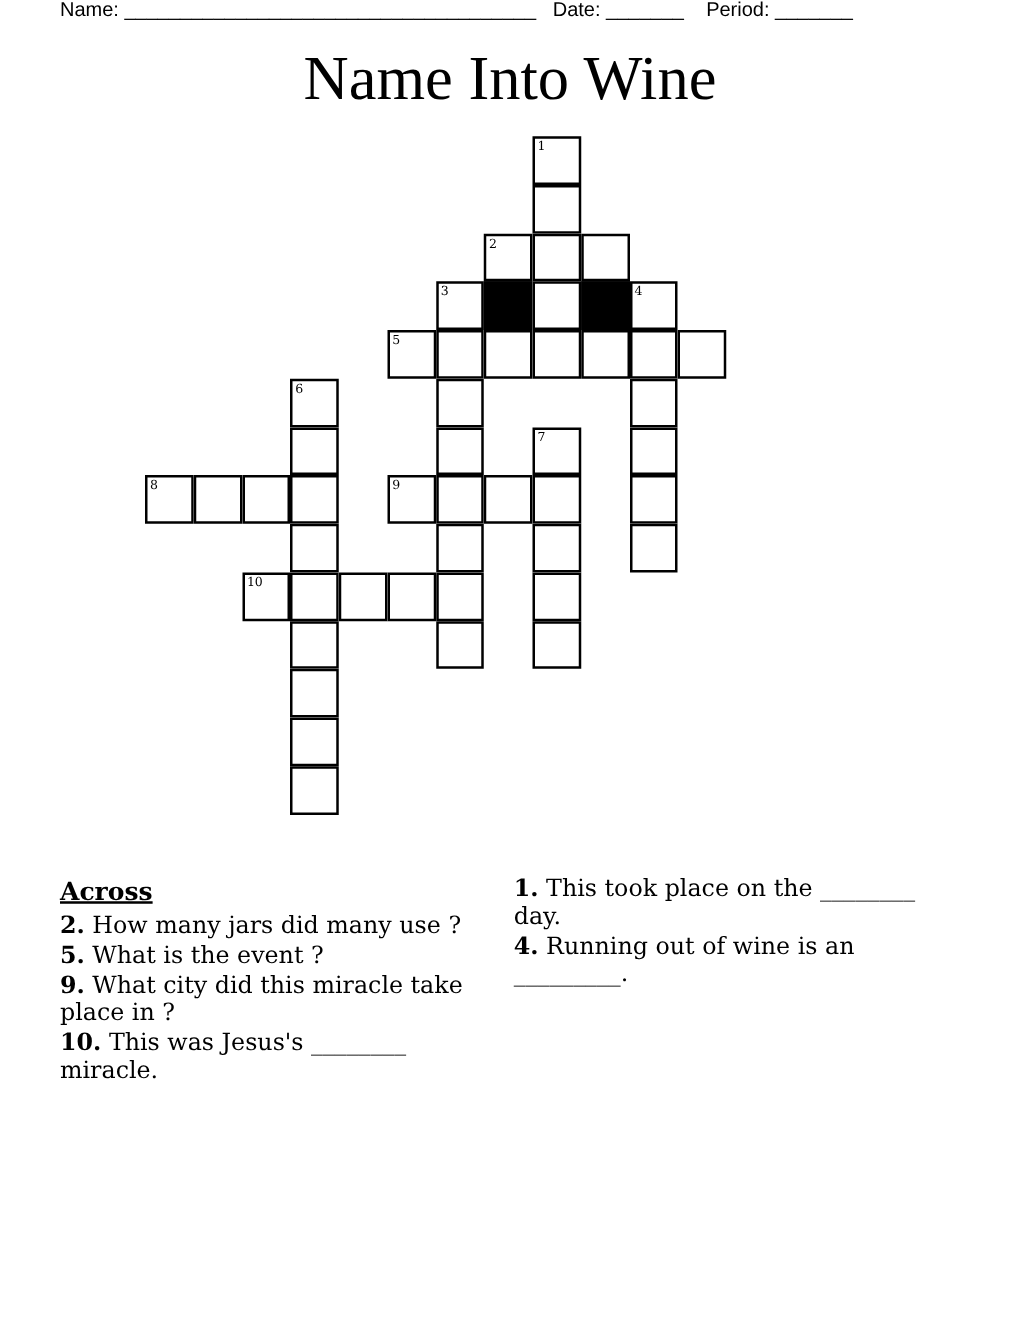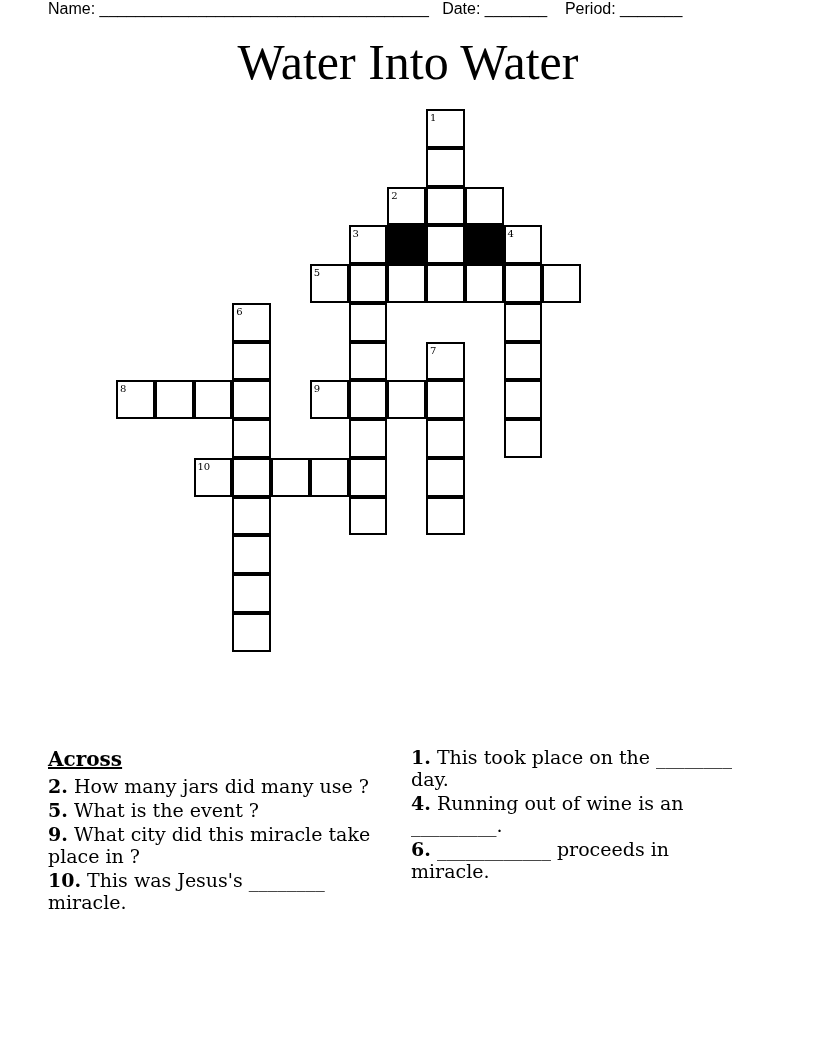--- a/index.html
+++ b/index.html
@@ -4,33 +4,33 @@
 <style>
   html, body { margin: 0; padding: 0; background: #ffffff; }
   body { width: 816px; height: 1056px; position: relative; overflow: hidden; color: #000; }
   .header { position: absolute; top: 0; left: 48px; font-family: "Liberation Sans", sans-serif; font-size: 16px; line-height: 18px; white-space: pre; }
   .header span { display: inline-block; }
   .title { position: absolute; top: 32px; left: 0; width: 816px; text-align: center; font-family: "Liberation Serif", serif; font-size: 50px; line-height: 60px; }
   .grid { position: absolute; left: 0; top: 0; width: 816px; height: 680px; }
   .cell { position: absolute; width: 38.75px; height: 38.75px; box-sizing: border-box; border: 2px solid #000; background: #fff; margin-left: -1px; margin-top: -1px; }
   .cell.black { background: #000; }
   .cell .num { position: absolute; top: 1px; left: 2px; font-family: "DejaVu Serif", serif; font-size: 10px; line-height: 11px; }
-  .clues { position: absolute; top: 700px; font-family: "DejaVu Serif", serif; font-size: 19px; line-height: 22px; margin-top: 46px; }
+  .clues { position: absolute; top: 700px; font-family: "DejaVu Serif", serif; font-size: 19px; line-height: 22px; }
   .clues.across { left: 48px; width: 330px; }
   .clues.down { left: 411px; width: 340px; }
   .clues h3 { margin: 0 0 3px 0; font-size: 20px; font-weight: bold; text-decoration: underline; line-height: 26px; }
   .clue { margin: 0 0 2px 0; }
   .clue b { font-weight: bold; }
 </style>
 </head>
 <body>
 
 <div class="header"><span>Name: _____________________________________</span>   <span>Date: _______</span>    <span>Period: _______</span></div>
 
-<div class="title">Water Into Water</div>
+<div class="title">Name Into Wine</div>
 
 <div class="grid" id="grid">
     <div class="cell" style="left: 427px; top: 110px;">
       <span class="num">1</span>
     </div>
     <div class="cell" style="left: 427px; top: 148.75px;"></div>
     <div class="cell" style="left: 388.25px; top: 187.5px;">
       <span class="num">2</span>
     </div>
     <div class="cell" style="left: 427px; top: 187.5px;"></div>
@@ -101,14 +101,13 @@
   <h3>Across</h3>
   <div class="clue"><b>2.</b><span> How many jars did many use ?</span></div>
   <div class="clue"><b>5.</b><span> What is the event ?</span></div>
   <div class="clue"><b>9.</b><span> What city did this miracle take place in ?</span></div>
   <div class="clue"><b>10.</b><span> This was Jesus's ________ miracle.</span></div>
 </div>
 
 <div class="clues down">
   <div class="clue"><b>1.</b><span> This took place on the ________ day.</span></div>
   <div class="clue"><b>4.</b><span> Running out of wine is an _________.</span></div>
-  <div class="clue"><b>6.</b><span> ____________ proceeds in miracle.</span></div>
 </div>
 
 </body></html>

